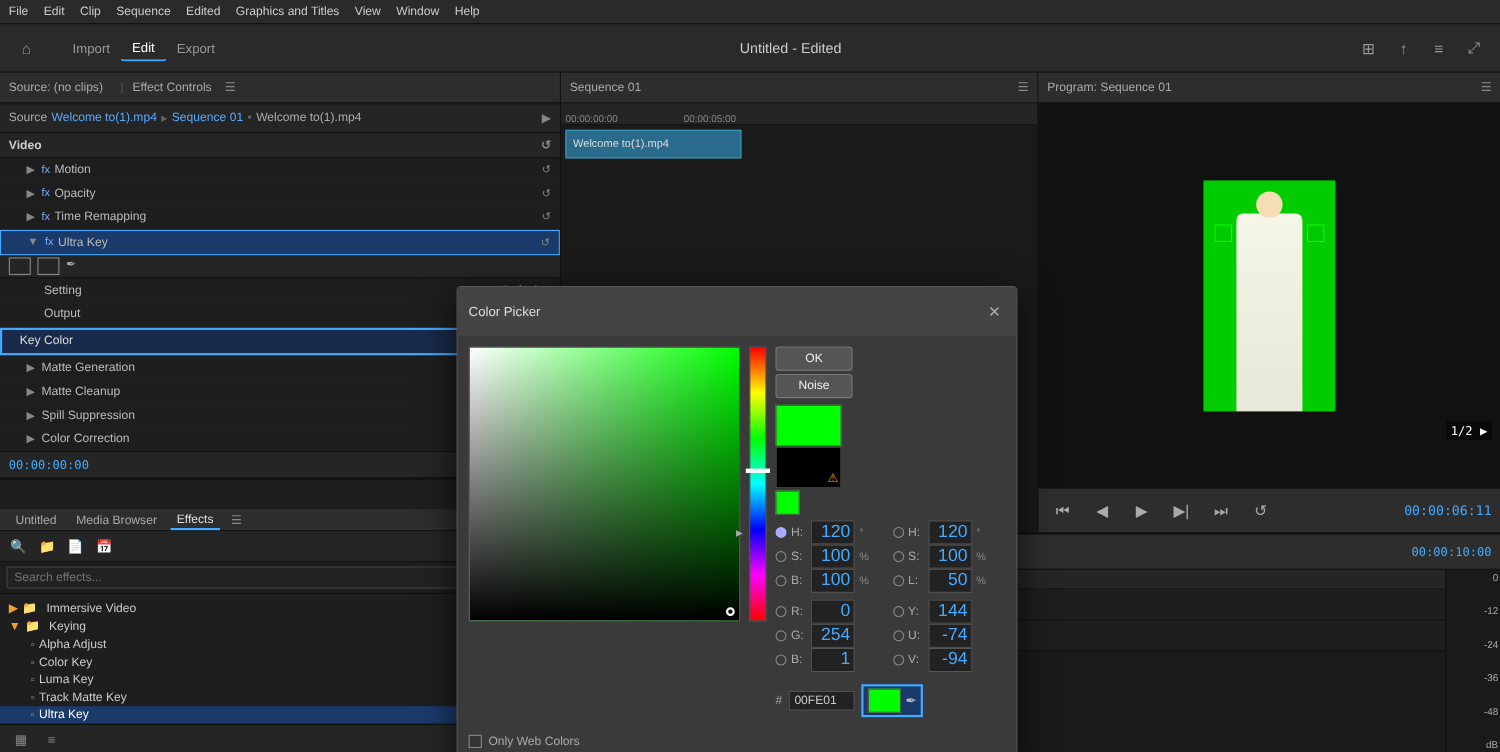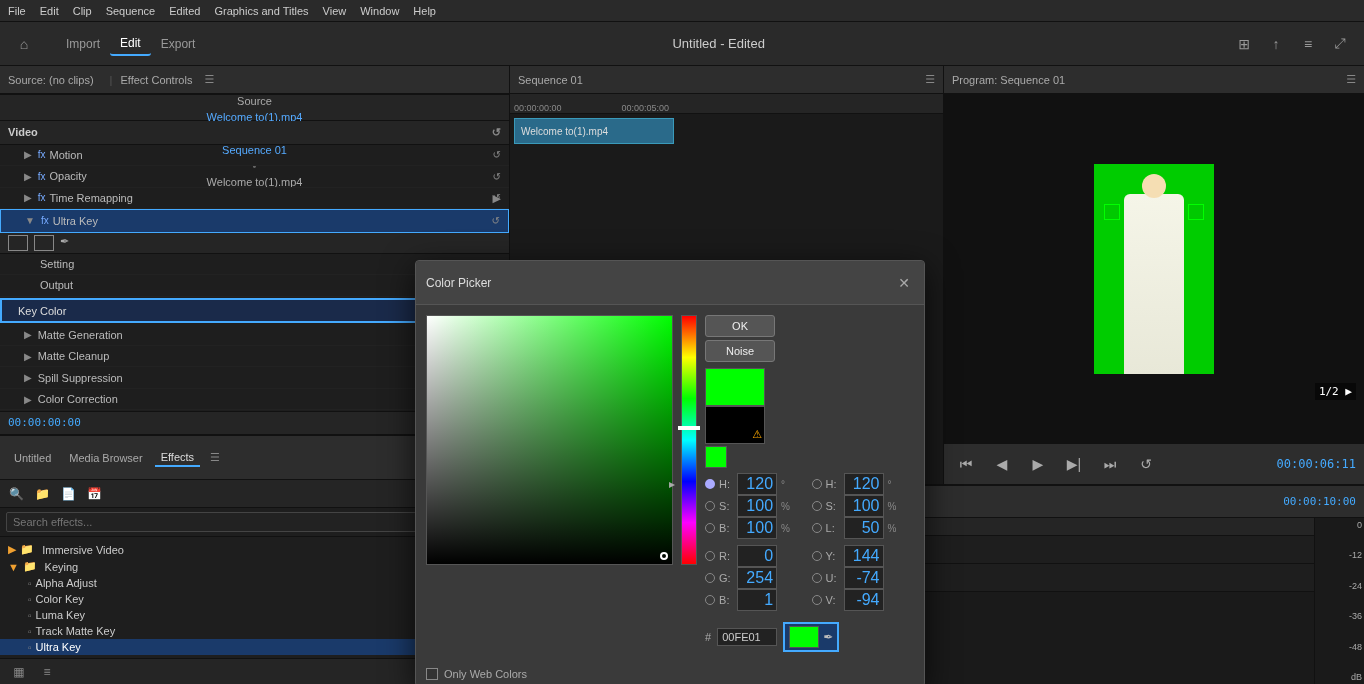--- a/index.html
+++ b/index.html
@@ -91,21 +91,20 @@
     .breadcrumb {
       height: 26px;
       background: #252525;
       display: flex;
       align-items: center;
       padding: 0 8px;
       font-size: 11px;
       color: #aaa;
       border-bottom: 1px solid #111;
       gap: 4px;
-      flex-direction: column;
     }
     .breadcrumb .chevron { color: #666; }
 
     
     .fx-section-header {
       height: 24px;
       display: flex;
       align-items: center;
       padding: 0 8px;
       background: #252525;
@@ -381,27 +380,28 @@
       height: 12px;
       border: 1px solid #888;
       background: #333;
       cursor: pointer;
     }
     .web-label {
       color: #aaa;
       font-size: 11px;
     }
     .effects-header {
-      height: 44px;
+      height: 20px;
       background: #2d2d2d;
       display: flex;
       align-items: center;
       padding: 0 8px;
       gap: 6px;
       border-bottom: 1px solid #111;
+      margin-top: 27px;
     }
     .effects-search {
       height: 20px;
       background: #222;
       border: 1px solid #444;
       color: #ccc;
       font-size: 11px;
       padding: 0 6px;
       flex: 1;
       border-radius: 2px;

